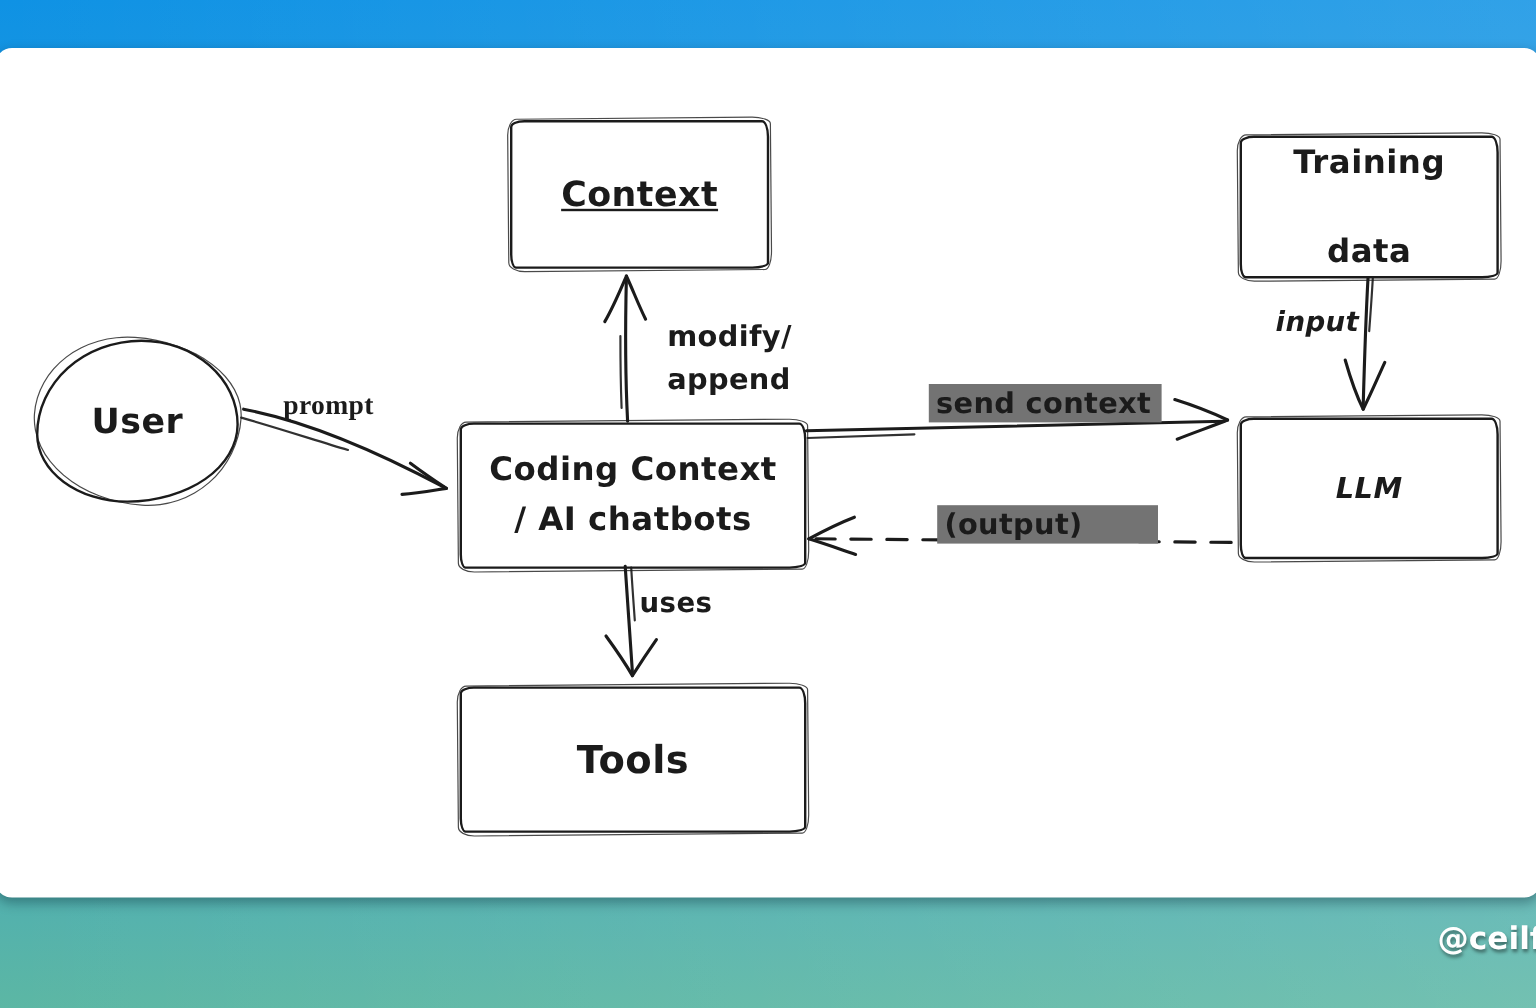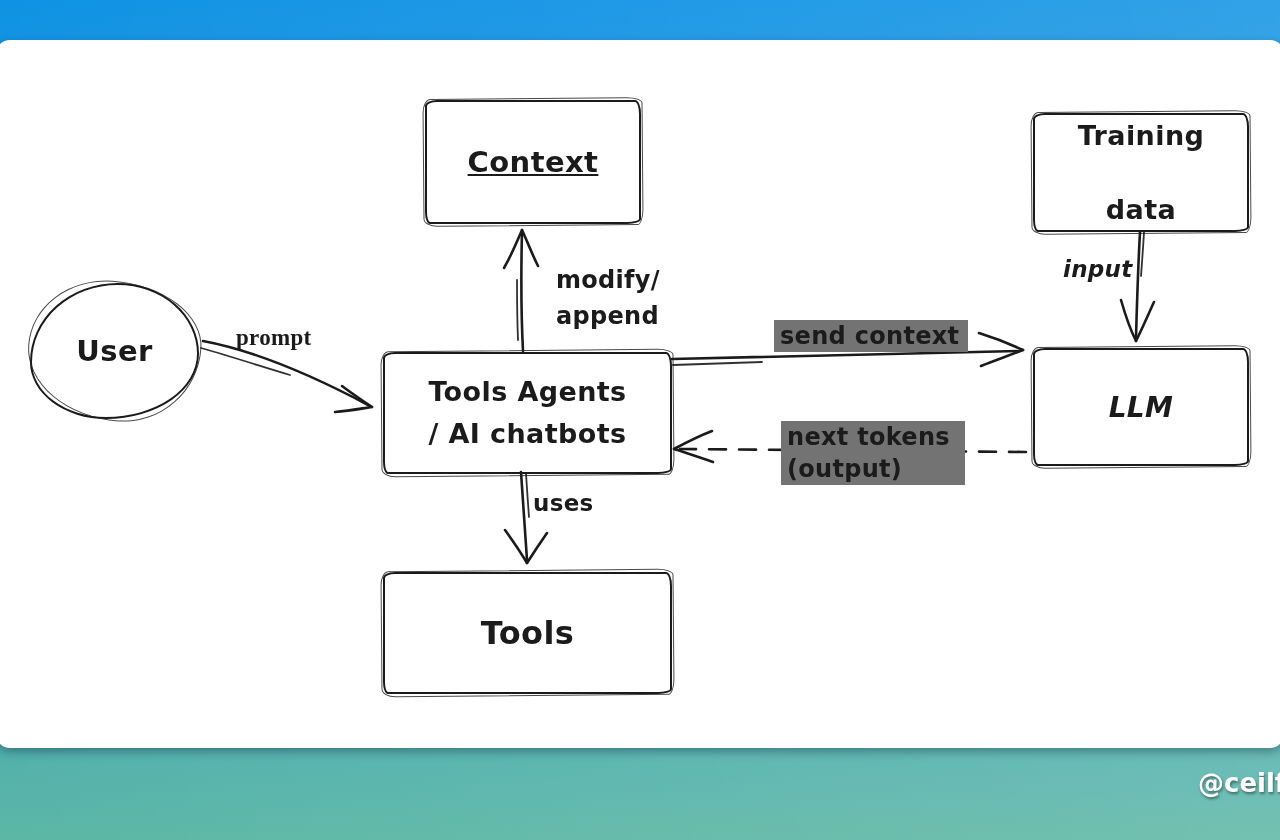--- a/index.html
+++ b/index.html
@@ -46,21 +46,21 @@
   .ellipse::before {
     border-radius: 46% 54% 45% 55% / 50% 44% 56% 50%;
     transform: rotate(4deg);
   }
   .node .l1, .node .l2 { line-height: 42px; }
   .lbl {
     font-weight: 600; letter-spacing: 0.3px; white-space: nowrap;
   }
   .lbl.center { text-align: left; background: #737373; padding: 0 6px; }
   .lbl .l1, .lbl .l2 { line-height: 32px; }
-  .f29 { font-size: 29px; } .f28 { font-size: 28px; } .f27 { font-size: 27px; }
+  .f29 { font-size: 29px; } .f28 { font-size: 24px; } .f27 { font-size: 27px; }
   .f30 { font-size: 32px; } .f24 { font-size: 24px; margin-left: 16px; } .f23 { font-size: 23px; }
   .italic { font-style: italic; }
   .watermark {
     position: absolute; left: 1198px; top: 768px; z-index: 4;
     color: #ffffff; font-size: 26px; font-weight: 700; white-space: nowrap;
     text-shadow: 1px 2px 3px rgba(0,0,0,0.45);
   }
 </style>
 </head>
 <body>
@@ -113,21 +113,21 @@
 
 <div class="node ellipse f29" style="left:30px; top:283px; width:165px; height:132px;">
   <span>User</span>
 </div>
 
 <div class="node f29" style="left:425px; top:100px; width:212px; height:120px;text-decoration:underline;">
   <span>Context</span>
 </div>
 
 <div class="node f27" style="left:383px; top:352px; width:285px; height:118px;">
-  <span class="l1">Tools Agents</span>
+  <span class="l1">Coding Context</span>
   <span class="l2">/ AI chatbots</span>
 </div>
 
 <div class="node f30" style="left:383px; top:572px; width:285px; height:118px;">
   <span>Tools</span>
 </div>
 
 <div class="node f27" style="left:1033px; top:113px; width:212px; height:115px;gap:32px;">
   <span class="l1">Training</span>
   <span class="l2">data</span>
@@ -144,19 +144,18 @@
   <div>append</div>
 </div>
 
 <div class="lbl f23" style="left:533px; top:490px;">uses</div>
 
 <div class="lbl center f24" style="left:758px; top:320px; width:182px;">
   <div class="l1">send context</div>
 </div>
 
 <div class="lbl center f24" style="left:765px; top:421px; width:172px;">
-  <div class="l1">next tokens</div>
   <div class="l2">(output)</div>
 </div>
 
 <div class="lbl f23" style="left:1063px; top:256px;font-style:italic;">input</div>
 
 <div class="watermark">@ceilfo</div>
 
 </body></html>

